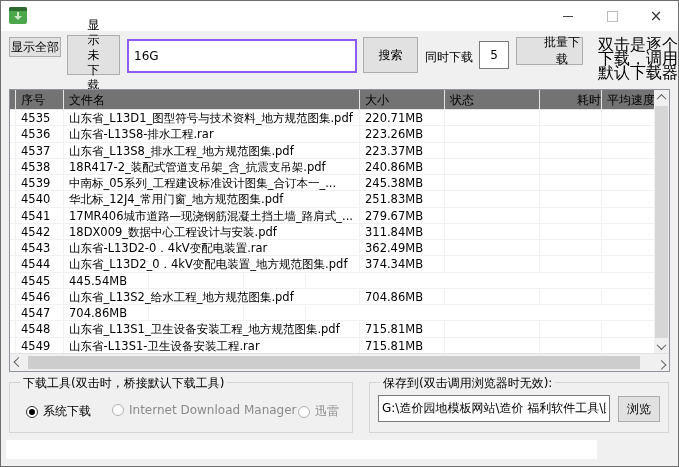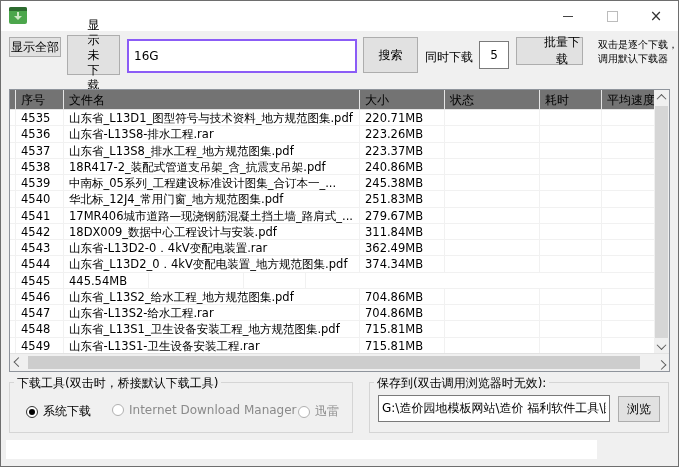--- a/index.html
+++ b/index.html
@@ -21,55 +21,55 @@
   .close-glyph{font-size:15px;line-height:15px;color:#333;}
   
   .btn{background:#e1e1e1;border:1px solid #adadad;box-sizing:border-box;display:flex;align-items:center;justify-content:center;text-align:center;cursor:default;}
   .tb-btn1{position:absolute;left:8px;top:36px;width:52px;height:20px;}
   .tb-btn2{position:absolute;left:66px;top:34px;width:53px;height:40px;line-height:15px;padding:0 16px;}
   .search-input{position:absolute;left:126px;top:38px;width:230px;height:34px;box-sizing:border-box;border:2px solid #8b5cf6;background:#fff;padding:0 5px;font:12px "DejaVu Sans","Liberation Sans",sans-serif;}
   .tb-search{position:absolute;left:362px;top:36px;width:55px;height:36px;}
   .tb-label{position:absolute;left:424px;top:48px;}
   .count-input{position:absolute;left:478px;top:40px;width:30px;height:28px;box-sizing:border-box;border:1px solid #7a7a7a;background:#fff;text-align:center;font:12px "DejaVu Sans","Liberation Sans",sans-serif;}
   .tb-batch{position:absolute;left:515px;top:36px;width:67px;height:28px;padding-left:25px;}
-  .tb-hint{position:absolute;left:597px;top:37px;width:80px;line-height:14px;font-size:10px;}
+  .tb-hint{position:absolute;left:597px;top:37px;width:80px;line-height:14px;font-size:16px;}
   
   .table{position:absolute;left:8px;top:88px;width:661px;height:283px;box-sizing:border-box;background:#fff;border:1px solid #8f949c;}
   .thead{position:absolute;left:0;top:0;right:15px;height:20px;display:flex;background:#737373;}
   .th{box-sizing:border-box;border-right:1px solid #e5e5e5;border-bottom:1px solid #e5e5e5;padding:2px 0 0 5px;white-space:nowrap;overflow:hidden;}
   .tbody{position:absolute;left:0;top:20px;right:15px;bottom:17px;overflow:hidden;}
   .tr{display:flex;height:16.26px;box-sizing:border-box;border-bottom:1px solid #f1f1f1;}
   .td{box-sizing:border-box;border-right:1px solid #f1f1f1;padding:1px 0 0 5px;white-space:nowrap;overflow:hidden;font-size:11.5px;}
   .c0{width:6px;padding:0;}
   .c1{width:48px;}
   .c2{width:296px;}
   .c3{width:85px;}
   .c4{width:95px;}
-  .c5{width:62px;}
+  .c5{width:62px;text-align:right;}
   .c6{width:52px;border-right:none;}
   
   .vscroll{position:absolute;right:0;top:0;width:15px;bottom:17px;background:#f0f0f0;}
   .vthumb{position:absolute;left:1px;right:1px;top:16px;bottom:16px;background:#d6d6d6;}
   .sb-btn{position:absolute;background:#f0f0f0;display:flex;align-items:center;justify-content:center;}
   .v-up{left:0;top:0;width:15px;height:15px;}
   .v-down{left:0;bottom:0;width:15px;height:15px;}
   .hscroll{position:absolute;left:0;right:0;bottom:0;height:17px;background:#f0f0f0;border-top:1px solid #e2e2e2;}
   .h-left{left:0;top:1px;width:16px;height:16px;}
   .h-right{right:0;top:1px;width:16px;height:16px;}
   .hthumb{position:absolute;left:18px;top:2px;height:13px;width:612px;background:#cdcdcd;}
   .chev{width:6px;height:6px;border-left:1px solid #5a5a5a;border-top:1px solid #5a5a5a;}
   .chev.up{transform:rotate(45deg) translate(1px,1px);}
   .chev.down{transform:rotate(225deg) translate(1px,1px);}
   .chev.left{transform:rotate(-45deg) translate(1px,-1px);}
   .chev.right{transform:rotate(135deg) translate(1px,-1px);}
   
   .groupbox{position:absolute;box-sizing:border-box;border:1px solid #d5d5d5;}
   .gb-tools{left:8px;top:381px;width:344px;height:51px;}
   .gb-save{left:368px;top:381px;width:300px;height:51px;}
-  .gb-legend{position:absolute;left:4px;top:-8px;background:#f0f0f0;padding:0 3px;white-space:nowrap;}
+  .gb-legend{position:absolute;left:10px;top:-8px;background:#f0f0f0;padding:0 3px;white-space:nowrap;}
   .radio-item{position:absolute;top:20px;display:flex;align-items:center;gap:5px;white-space:nowrap;}
   .radio{width:12px;height:12px;border-radius:50%;box-sizing:border-box;border:1px solid #333;background:#fff;position:relative;}
   .radio.sel::after{content:"";position:absolute;left:2px;top:2px;width:6px;height:6px;border-radius:50%;background:#000;}
   .radio.dis{border-color:#b0b0b0;}
   .radio-item.dis{color:#8a8a8a;}
   .ri-1{left:16px;}
   .ri-2{left:102px;}
   .ri-3{left:288px;}
   .path-input{position:absolute;left:8px;top:12px;width:232px;height:27px;box-sizing:border-box;border:1px solid #7a7a7a;background:#fff;padding:0 3px;font:12px "DejaVu Sans","Liberation Sans",sans-serif;}
   .browse-btn{position:absolute;left:248px;top:13px;width:42px;height:26px;}
@@ -234,21 +234,20 @@
       <div class="td c2">山东省_L13S2_给水工程_地方规范图集.pdf</div>
       <div class="td c3">704.86MB</div>
       <div class="td c4"></div>
       <div class="td c5"></div>
       <div class="td c6"></div>
     </div>
 
     <div class="tr">
       <div class="td c0"></div>
       <div class="td c1">4547</div>
-      <div class="td c2">山东省-L13S2-给水工程.rar</div>
       <div class="td c3">704.86MB</div>
       <div class="td c4"></div>
       <div class="td c5"></div>
       <div class="td c6"></div>
     </div>
 
     <div class="tr">
       <div class="td c0"></div>
       <div class="td c1">4548</div>
       <div class="td c2">山东省_L13S1_卫生设备安装工程_地方规范图集.pdf</div>

